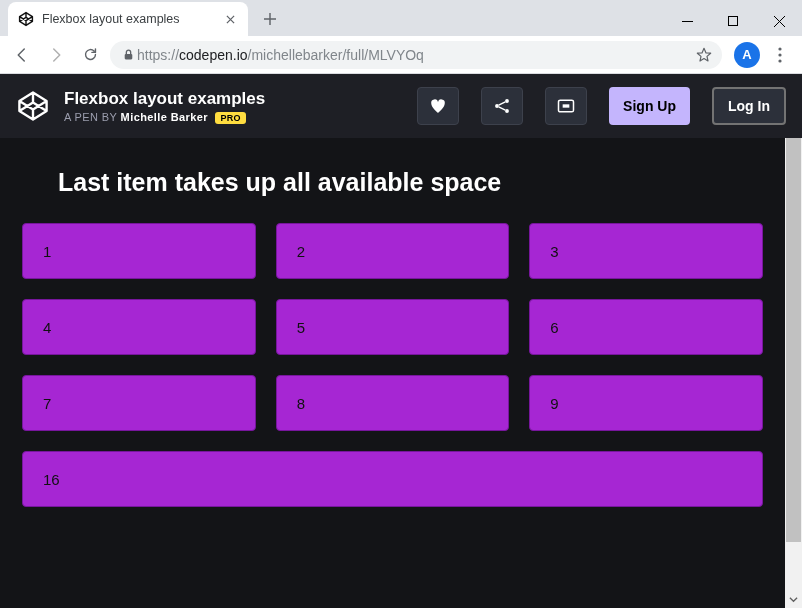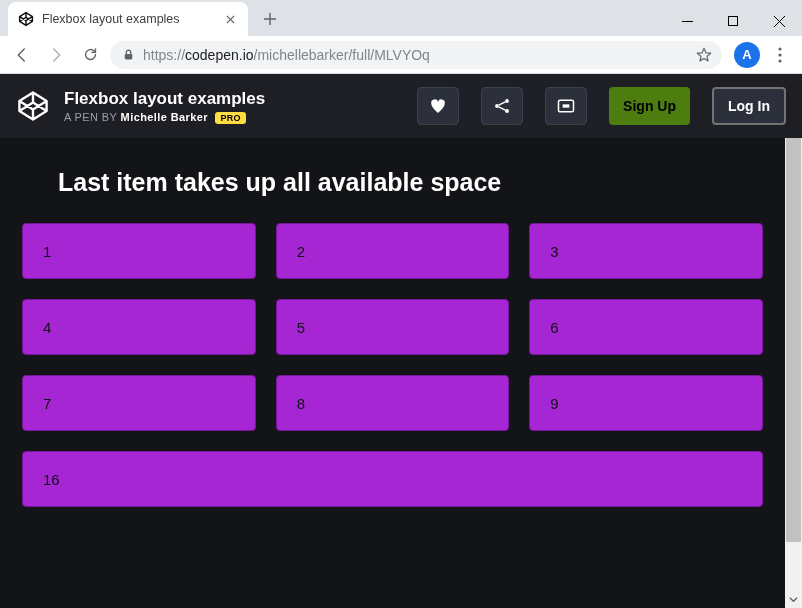--- a/index.html
+++ b/index.html
@@ -11,40 +11,40 @@
   .win-btn { width: 46px; height: 30px; display: flex; align-items: center; justify-content: center; margin-top: 4px; }
   .tab-strip { display: flex; align-items: flex-end; height: 36px; padding-left: 8px; }
   .tab { background: #fff; border-radius: 8px 8px 0 0; height: 34px; width: 240px; display: flex; align-items: center; padding: 0 10px; gap: 8px; font-size: 12.5px; color: #3c4043; position: relative; }
   .tab .fav { width: 16px; height: 16px; display:flex; align-items:center; justify-content:center;}
   .tab .title { flex: 1; white-space: nowrap; overflow: hidden; text-overflow: ellipsis; }
   .tab .close { width: 16px; height: 16px; display:flex; align-items:center; justify-content:center; color:#5f6368;}
   .new-tab { width: 28px; height: 28px; display:flex; align-items:center; justify-content:center; margin-left:8px; color:#5f6368; margin-bottom:3px;}
   .addr-bar { background: #fff; height: 38px; display: flex; align-items: center; padding: 0 8px; gap: 6px; border-bottom: 1px solid #dadce0; }
   .nav-btn { width: 28px; height: 28px; border-radius: 50%; display:flex; align-items:center; justify-content:center; color:#5f6368; }
   .nav-btn.disabled { color:#b0b0b0; }
-  .omnibox { flex:1; height:28px; background:#f1f3f4; border-radius:14px; display:flex; align-items:center; padding:0 10px 0 12px; gap:8px; font-size:14px; color:#202124;}
+  .omnibox { flex:1; height:28px; background:#f1f3f4; border-radius:14px; display:flex; align-items:center; padding:0 10px 0 12px; gap:2px; font-size:14px; color:#202124;}
   .omnibox .lock { color:#5f6368; }
   .omnibox .url { flex:1; white-space:nowrap; overflow:hidden; }
   .omnibox .url .muted { color:#80868b; }
   .omnibox .star { color:#5f6368; }
   .avatar { width:26px; height:26px; border-radius:50%; background:#1a73e8; color:#fff; display:flex; align-items:center; justify-content:center; font-size:13px; font-weight:600; margin-left:6px;}
   .kebab { width:28px; height:28px; display:flex; align-items:center; justify-content:center; color:#5f6368;}
 
   
   .codepen-bar { background:#1e1f25; height:64px; display:flex; align-items:center; padding:0 16px; gap:14px; color:#fff;}
   .cp-logo { width:34px; height:34px; display:flex; align-items:center; justify-content:center;}
   .cp-meta { display:flex; flex-direction:column; gap:2px; }
   .cp-title { font-size:17px; font-weight:700; color:#fff;}
   .cp-sub { font-size:11px; color:#9b9dad; letter-spacing:0.4px;}
   .cp-sub .author { color:#fff; font-weight:600;text-align:right;}
   .pro-badge { background:#ffdd40; color:#000; font-size:9px; font-weight:700; padding:1px 5px; border-radius:3px; margin-left:4px; letter-spacing:0.3px;margin-top:48px;}
   .cp-spacer { flex:1; }
   .cp-btn { height:38px; border-radius:4px; display:flex; align-items:center; justify-content:center; font-size:14px; font-weight:600;}
   .cp-icon-btn { width:42px; background:#2c303a; border:1px solid #3d414c; color:#fff;}
-  .cp-signup { background:#4d7c0f; color:#000; padding:0 14px; font-weight:700;}
+  .cp-signup { background:#c4b5fd; color:#000; padding:0 14px; font-weight:700;}
   .cp-login { background:#2c303a; border:2px solid #737373; color:#fff; padding:0 14px;}
   .cp-btn + .cp-btn { margin-left:8px; }
 
   
   .content-wrap { flex:1; display:flex; background:#131417;}
   .page { flex:1; background:#131417; color:#fff; padding:30px 22px 40px 22px; overflow:hidden;}
   .scrollbar { width:17px; background:#f1f1f1; position:relative;}
   .scroll-thumb { position:absolute; left:1px; right:1px; top:0; height:86%; background:#c1c1c1; border-radius:0;}
   .scroll-arrow { position:absolute; left:0; right:0; height:17px; display:flex; align-items:center; justify-content:center; color:#808080;}
   .scroll-arrow.down { bottom:0;}

